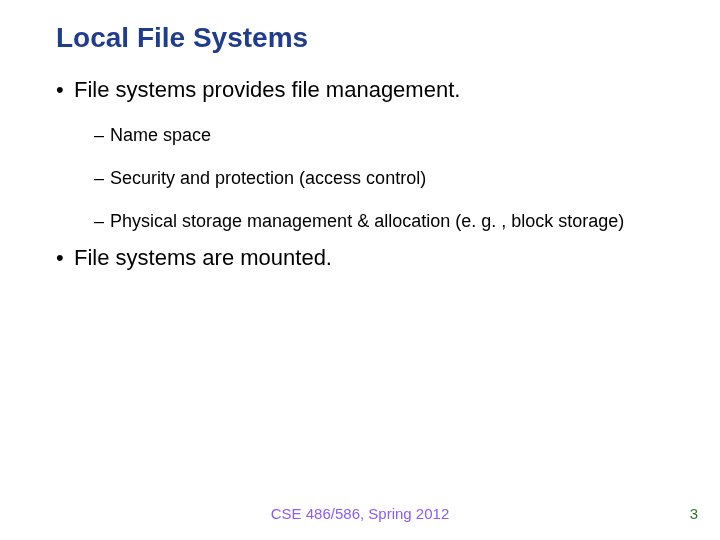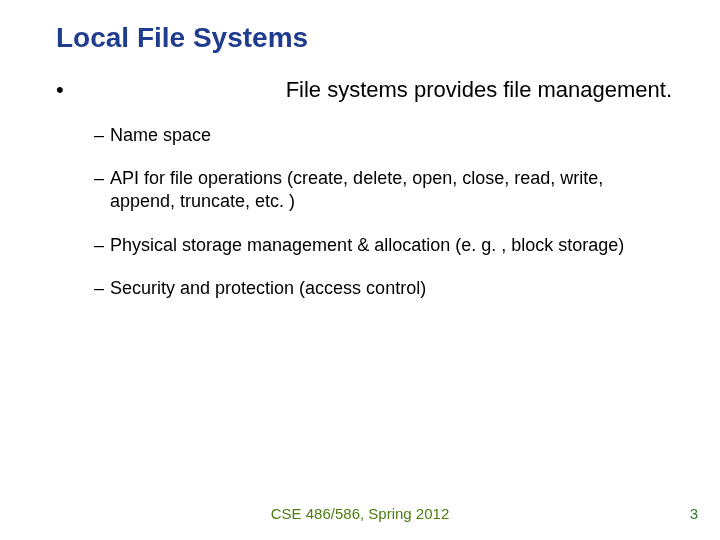--- a/index.html
+++ b/index.html
@@ -10,37 +10,36 @@
     body {
       width: 720px;
       height: 540px;
       font-family: Arial, Helvetica, sans-serif;
       background: #ffffff;
       color: #000000;
       position: relative;
       overflow: hidden;
     }
     .slide {
-      padding: 22px 48px 0 56px;
+      padding: 22px 80px 0 56px;
     }
     .title {
       font-size: 28px;
       font-weight: bold;
       color: #203c8f;
       margin-bottom: 22px;
     }
     .bullet-l1 {
       font-size: 22px;
       color: #000;
       padding-left: 18px;
       position: relative;
       margin-bottom: 4px;
       margin-top: 10px;
       line-height: 1.25;
-      text-align: right;
     }
     .bullet-l1::before {
       content: "•";
       position: absolute;
       left: 0;
       top: 0;
     }
     .bullet-l2 {
       font-size: 18px;
       color: #000;
@@ -55,39 +54,39 @@
       left: 38px;
       top: 0;
     }
     .footer {
       position: absolute;
       bottom: 18px;
       left: 0;
       width: 100%;
       text-align: center;
       font-size: 15px;
-      color: #4d7c0f;
+      color: #8b5cf6;
     }
     .page-number {
       position: absolute;
       bottom: 18px;
       right: 22px;
       font-size: 15px;
       color: #2a7a2a;
     }
   </style>
 </head>
 <body>
 
 <div class="slide">
   <div class="title">Local File Systems</div>
 
   <div class="bullet-l1">File systems provides file management.</div>
   <div class="bullet-l2">Name space</div>
-  <div class="bullet-l2">API for file operations (create, delete, open, close, read, write, append, truncate, etc. )</div>
+  <div class="bullet-l2">Security and protection (access control)</div>
   <div class="bullet-l2">Physical storage management &amp; allocation (e. g. , block storage)</div>
-  <div class="bullet-l2">Security and protection (access control)</div>
 
 
+  <div class="bullet-l1">File systems are mounted.</div>
 </div>
 
 <div class="footer">CSE 486/586, Spring 2012</div>
 <div class="page-number">3</div>
 
 </body></html>

